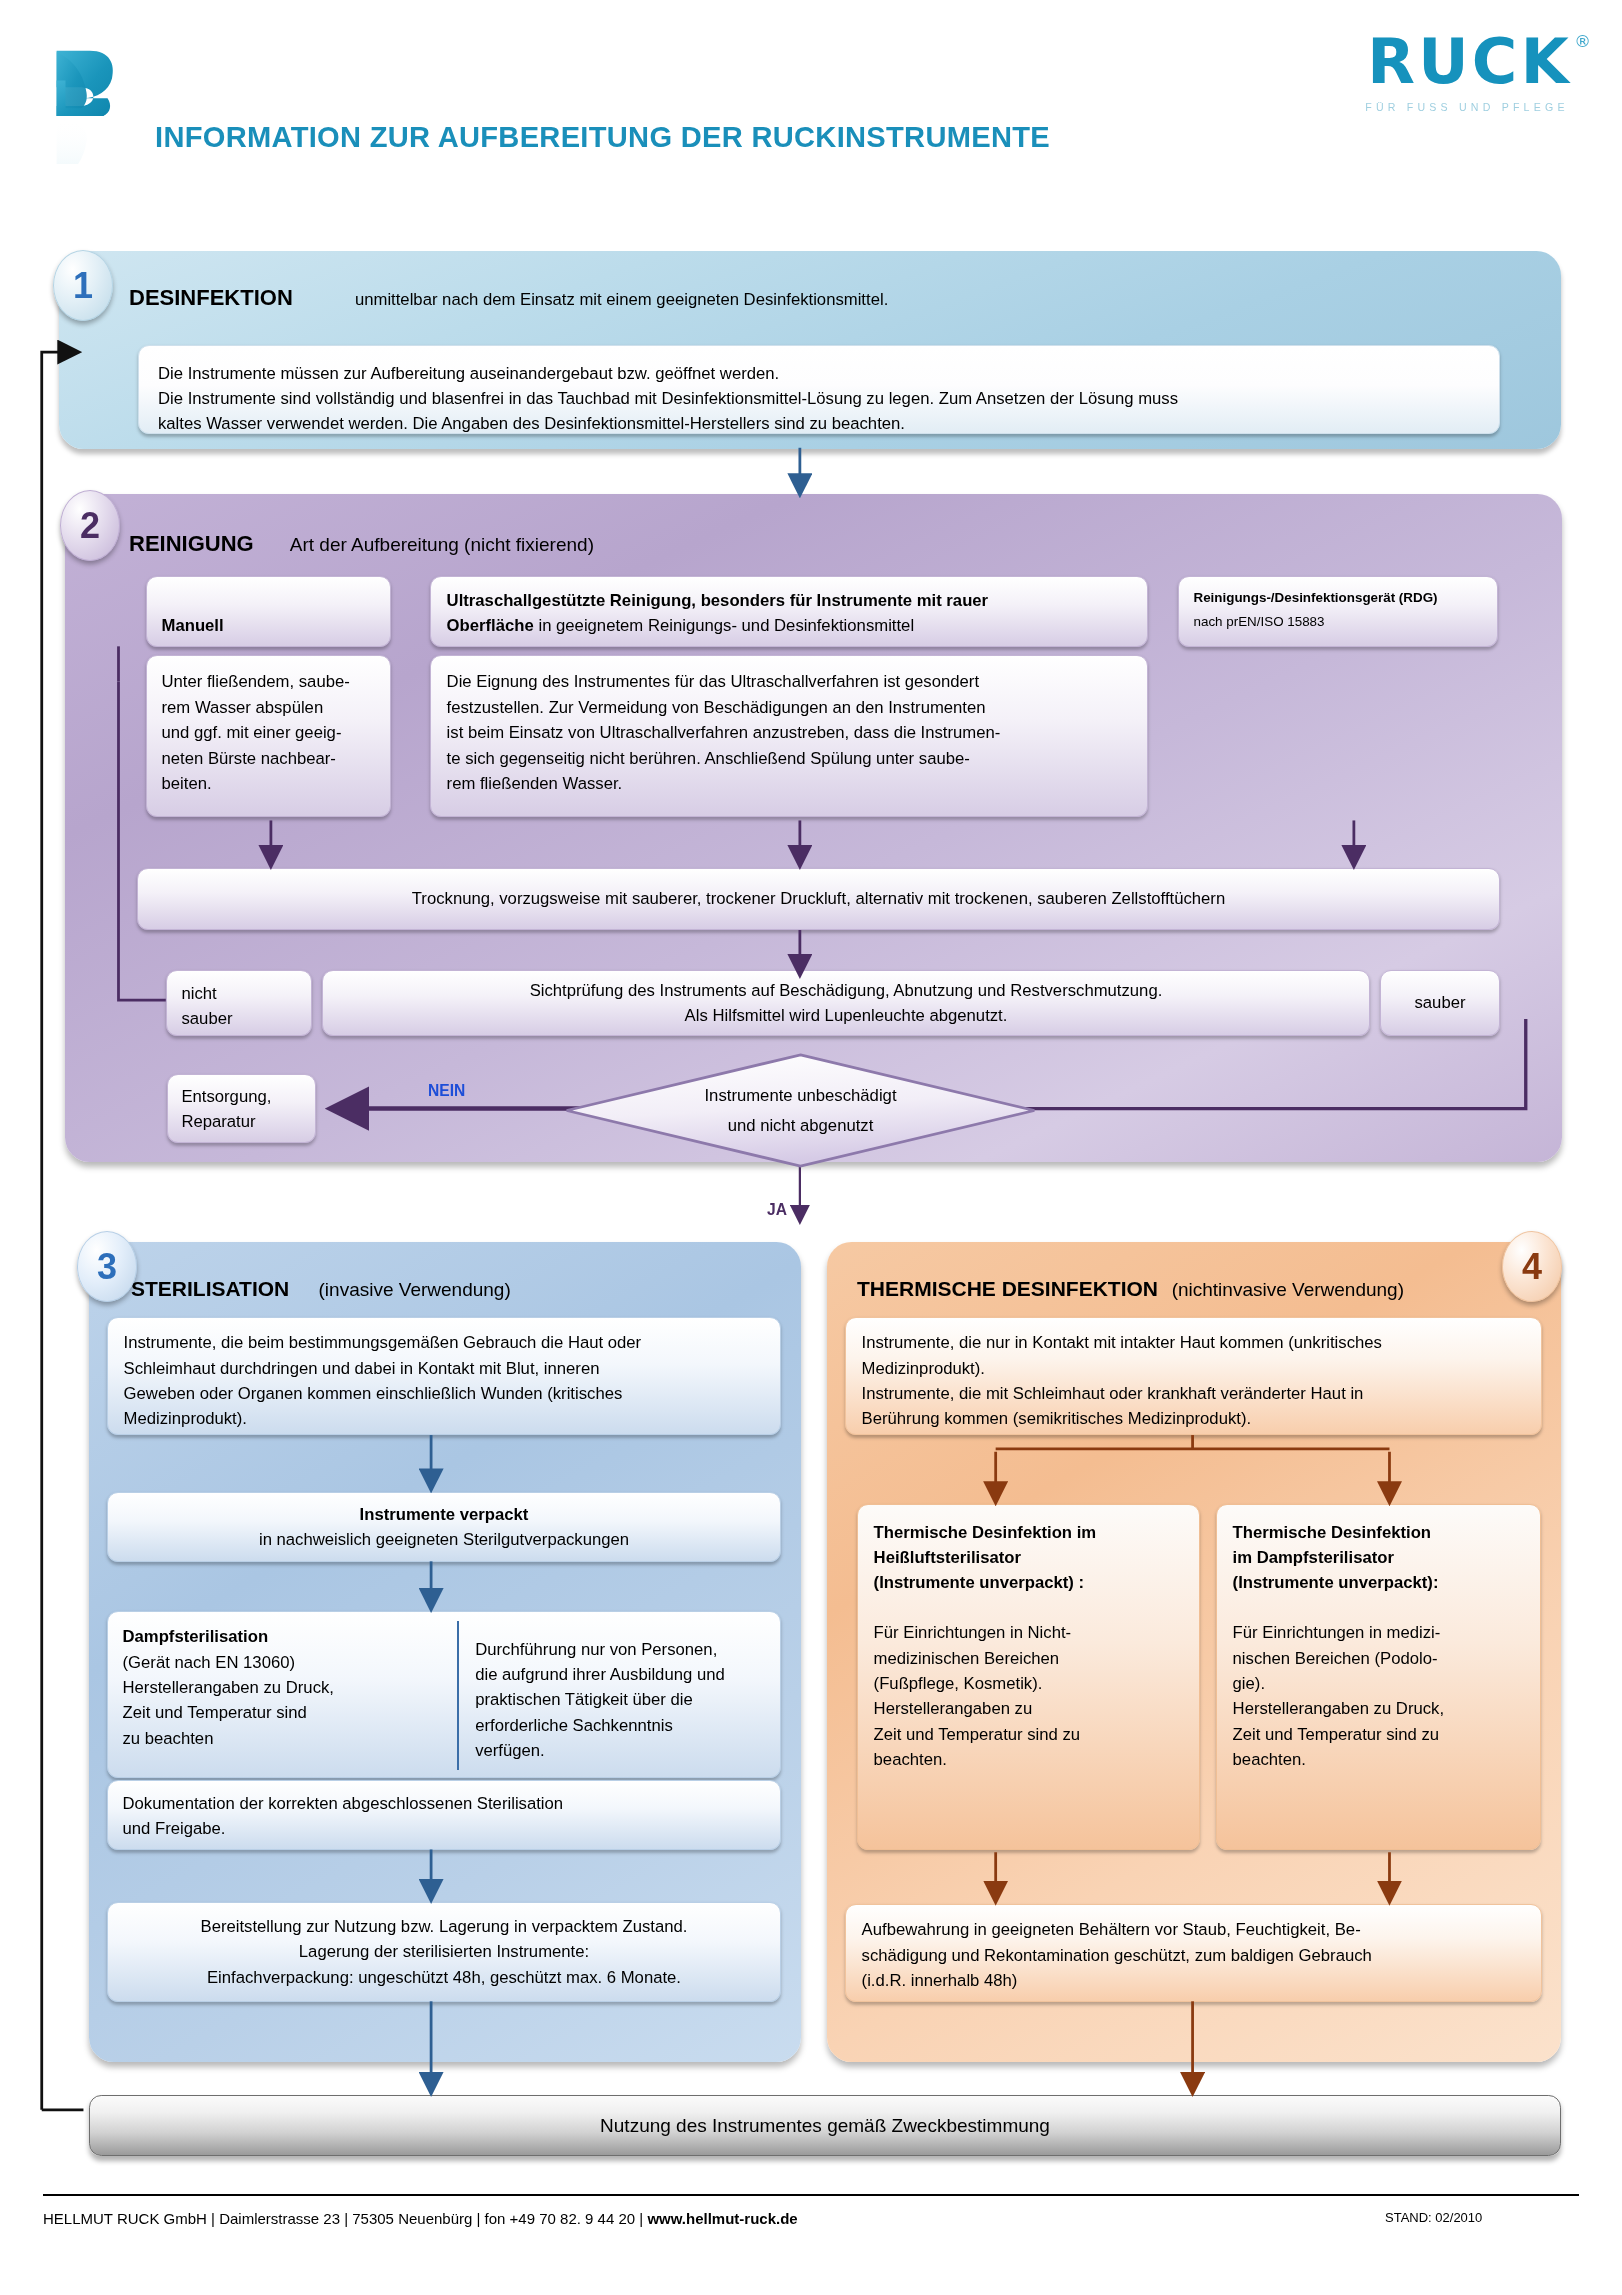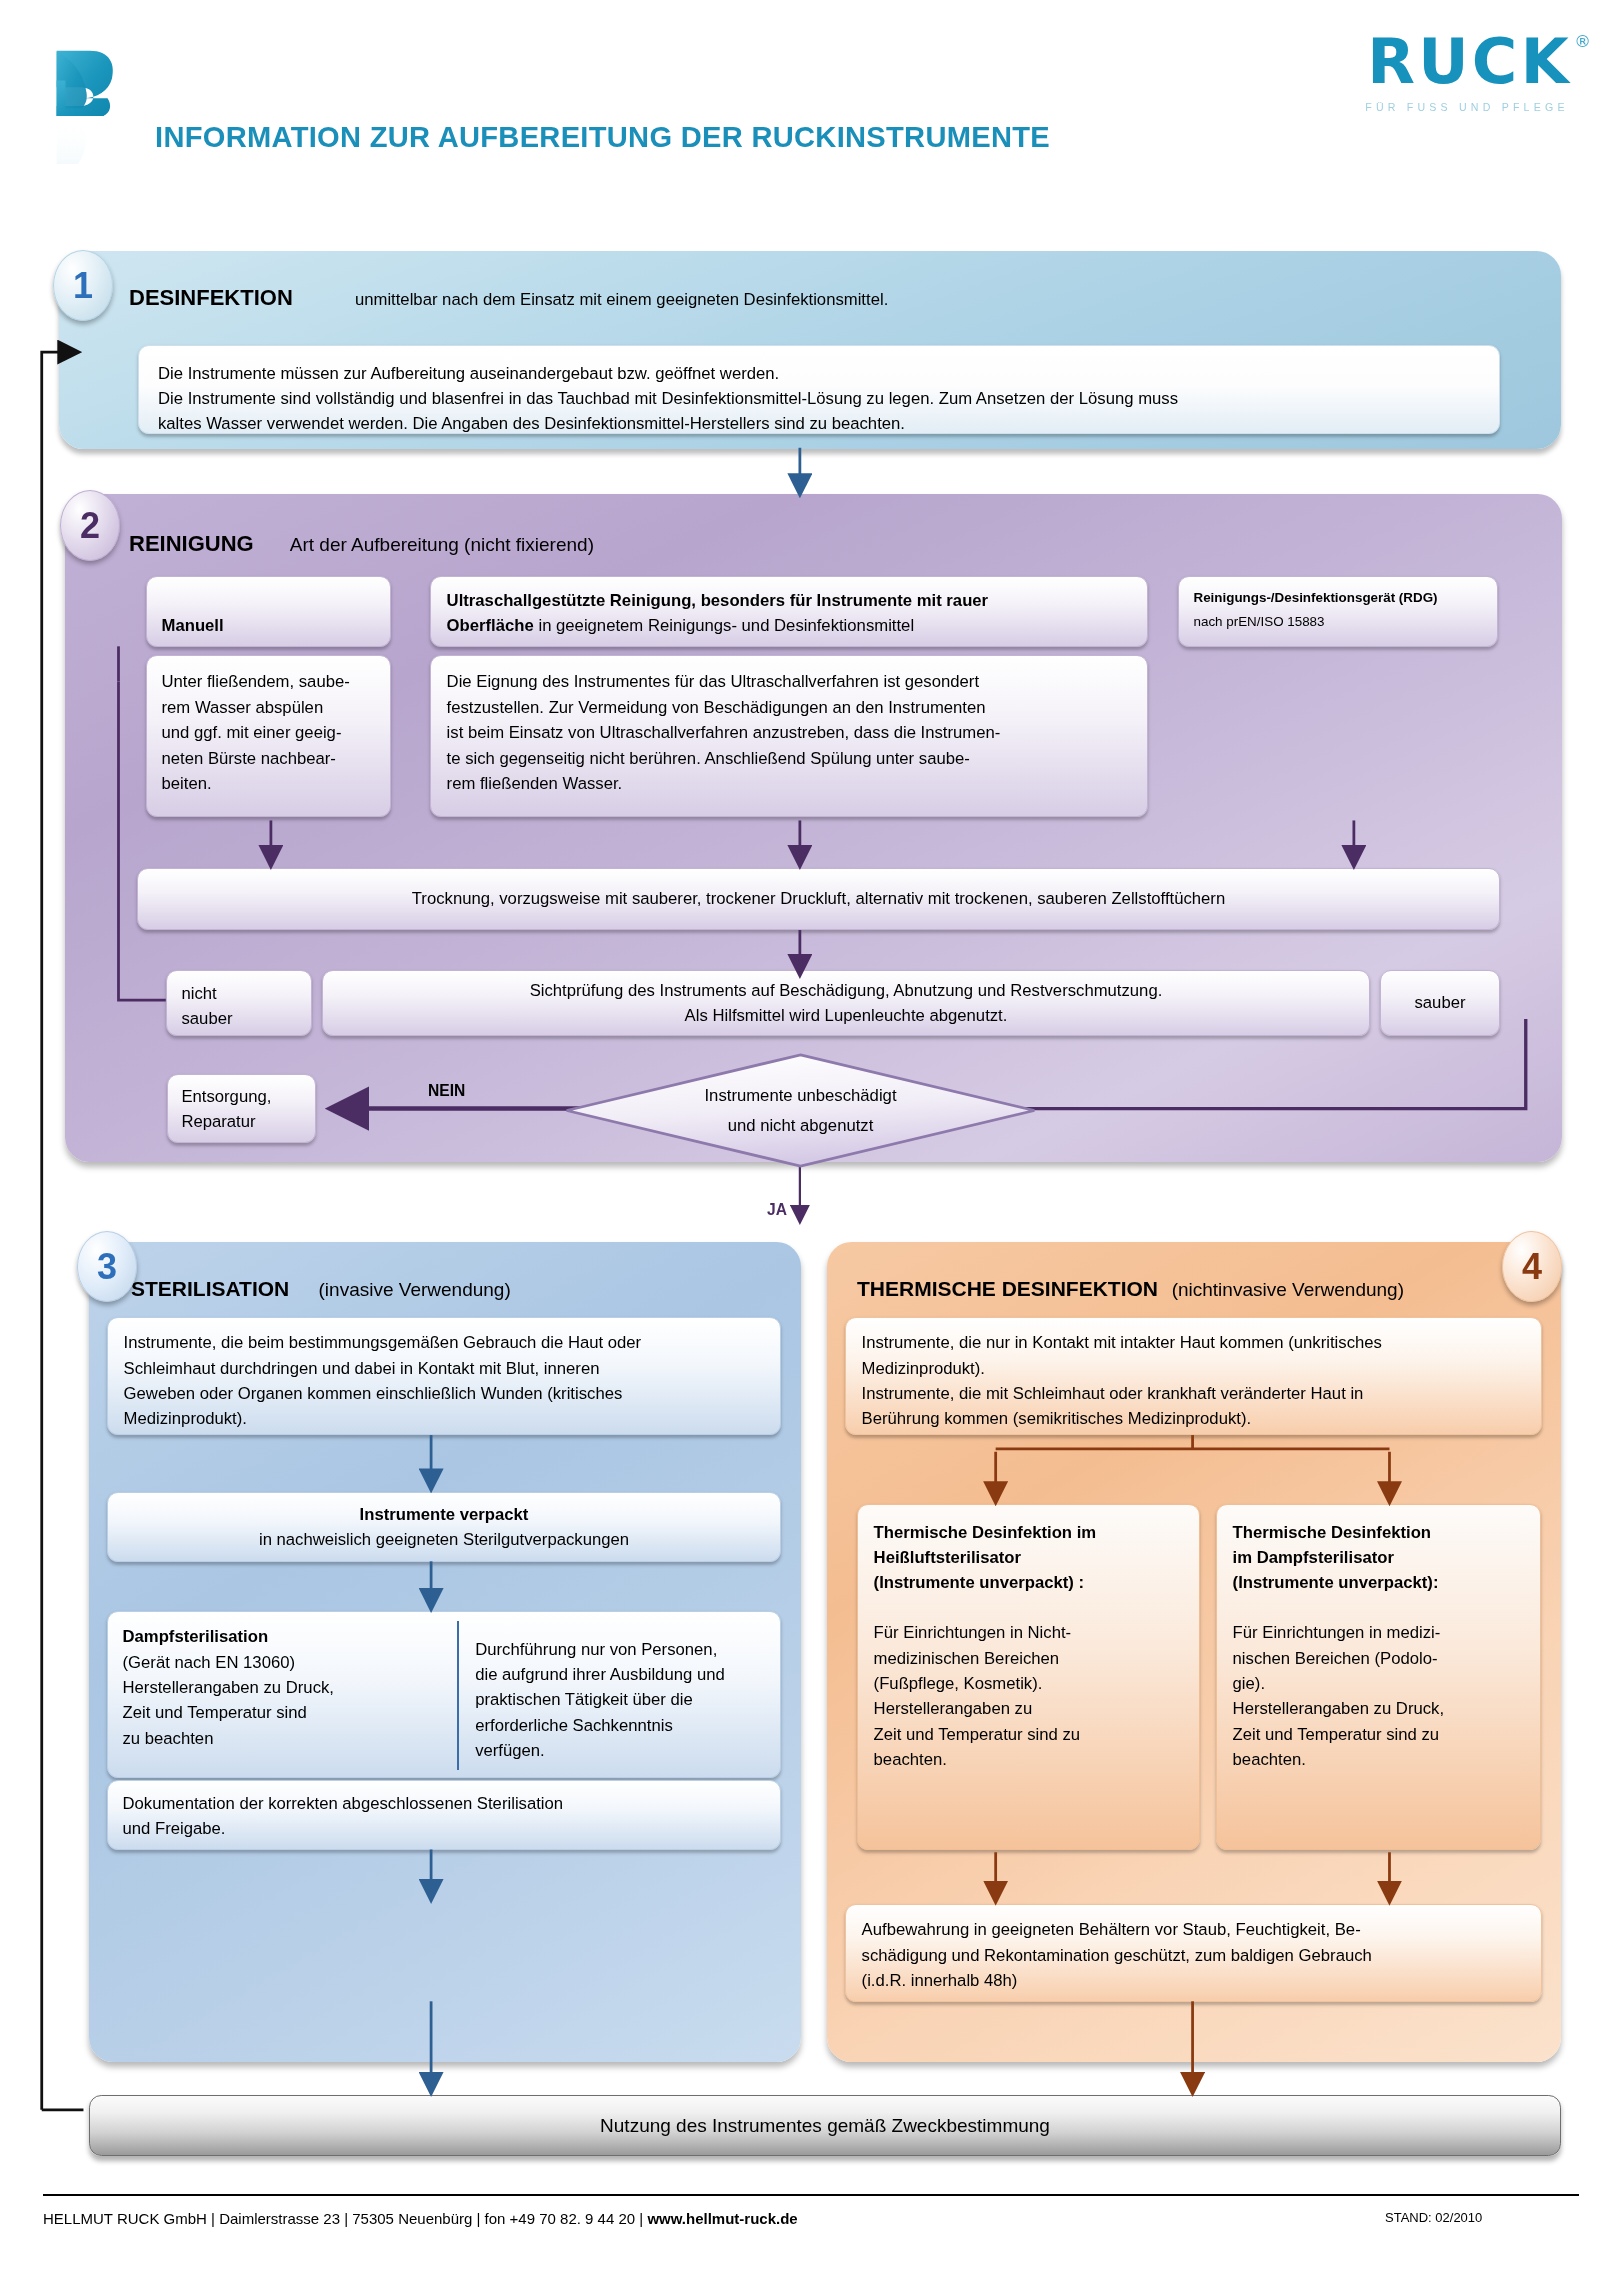--- a/index.html
+++ b/index.html
@@ -282,21 +282,21 @@
     <span>Als Hilfsmittel wird Lupenleuchte abgenutzt.</span>
   </div>
 
   <div class="box wp" style="left:1380px; top:970px; width:120px; height:66px; display:flex; align-items:center; justify-content:center; font-size:16.7px;">
     <span>sauber</span>
   </div>
 
   <div class="box wp" style="left:167px; top:1074px; width:149px; height:69px; padding:9px 13.4px; font-size:16.7px; white-space:pre-line;">Entsorgung,
 Reparatur</div>
 
-  <div class="t-lbl" style="left:428px; top:1082px; color:#000000;">NEIN</div>
+  <div class="t-lbl" style="left:428px; top:1082px; color:#1d4ed8;">NEIN</div>
 
   <div class="t-lbl" style="left:767px; top:1201px; color:#4b2d63;">JA</div>
 
   <div id="diamond-wrap" style="left:565px; top:1053px; width:471px; height:115px;">
     <svg width="471" height="115" viewBox="0 0 846 206" xmlns="http://www.w3.org/2000/svg">
       <defs>
         <linearGradient id="dmg" x1="0" y1="0" x2="0.25" y2="1">
           <stop offset="0%" stop-color="#ffffff"></stop>
           <stop offset="55%" stop-color="#f2eef7"></stop>
           <stop offset="100%" stop-color="#d6cbe6"></stop>
@@ -340,20 +340,25 @@
     <div style="position:absolute; left:53%; top:0; width:47%; height:100%; padding:24.5px 11px; font-size:16.7px; white-space:pre-line;">Durchführung nur von Personen,
 die aufgrund ihrer Ausbildung und
 praktischen Tätigkeit über die
 erforderliche Sachkenntnis
  verfügen.</div>
   </div>
 
   <div class="box wbl" style="left:107px; top:1780px; width:674px; height:70px; padding:10px 14.5px; font-size:16.7px; white-space:pre-line;">Dokumentation der korrekten abgeschlossenen Sterilisation
 und Freigabe.</div>
 
+  <div class="box wbl" style="left:107px; top:1902px; width:674px; height:100px; display:flex; flex-direction:column; align-items:center; justify-content:center; font-size:16.7px; text-align:center;">
+    <span>Bereitstellung zur Nutzung bzw. Lagerung in verpacktem Zustand.</span>
+    <span>Lagerung der sterilisierten Instrumente:</span>
+    <span>Einfachverpackung: ungeschützt 48h, geschützt max. 6 Monate.</span>
+  </div>
 
   <div class="panel orange" style="left:827px; top:1242px; width:734px; height:820px;"></div>
   <div class="badge b4" style="left:1502px; top:1231px;">
     <span>4</span>
   </div>
   <div class="sec-title" style="left:857px; top:1277px; font-size:21px;">
     <span class="strong">THERMISCHE DESINFEKTION</span>
     <span class="normal" style="font-size:19px; margin-left:7.8px;">(nichtinvasive Verwendung)</span>
   </div>
   <div class="box wo" style="left:845px; top:1317px; width:697px; height:118px; padding:12.2px 15.6px; font-size:16.7px; white-space:pre-line;">Instrumente, die nur in Kontakt mit intakter Haut kommen (unkritisches

